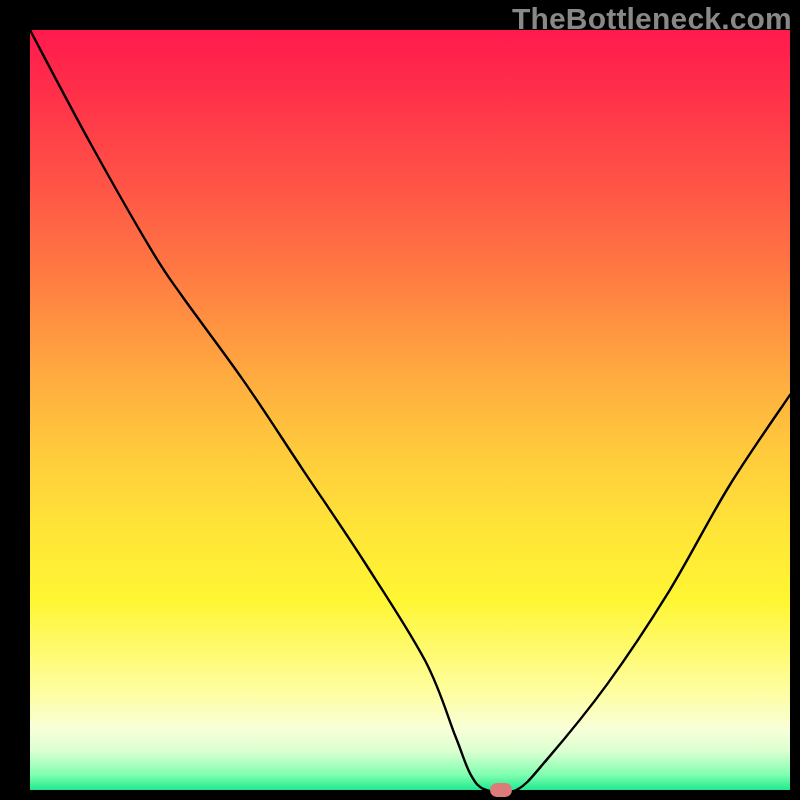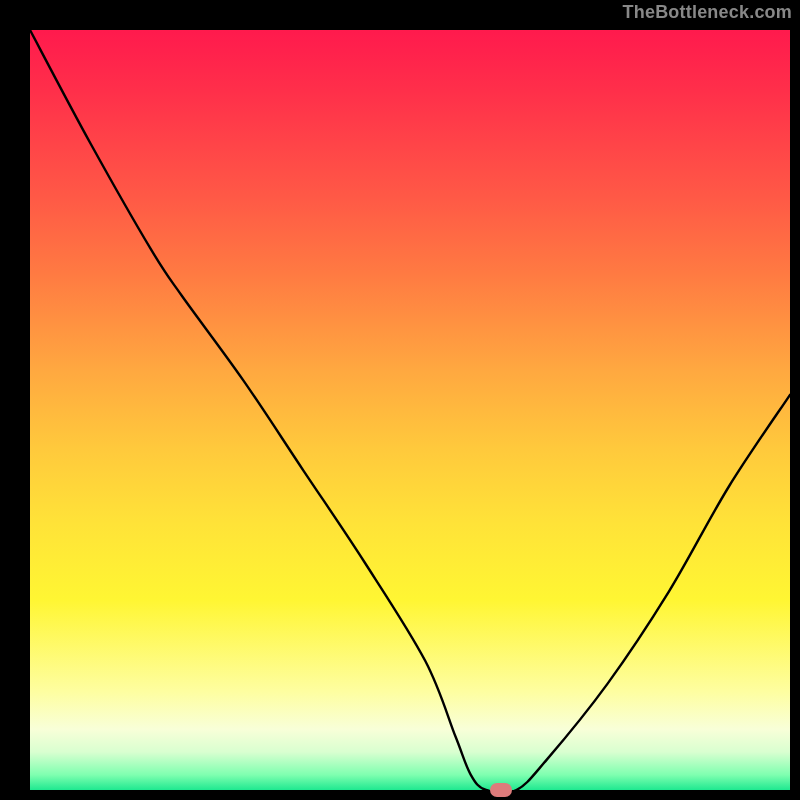--- a/index.html
+++ b/index.html
@@ -15,21 +15,21 @@
     width: 800px;
     height: 800px;
     background: #000;
   }
   .watermark {
     position: absolute;
     top: 2px;
     right: 8px;
     color: #888;
     font-family: Arial, Helvetica, sans-serif;
-    font-size: 18px;
+    font-size: 30px;
     font-weight: bold;
     letter-spacing: 0.2px;
     z-index: 10;
   }
   .plot-area {
     position: absolute;
     left: 30px;
     top: 30px;
     width: 760px;
     height: 760px;

